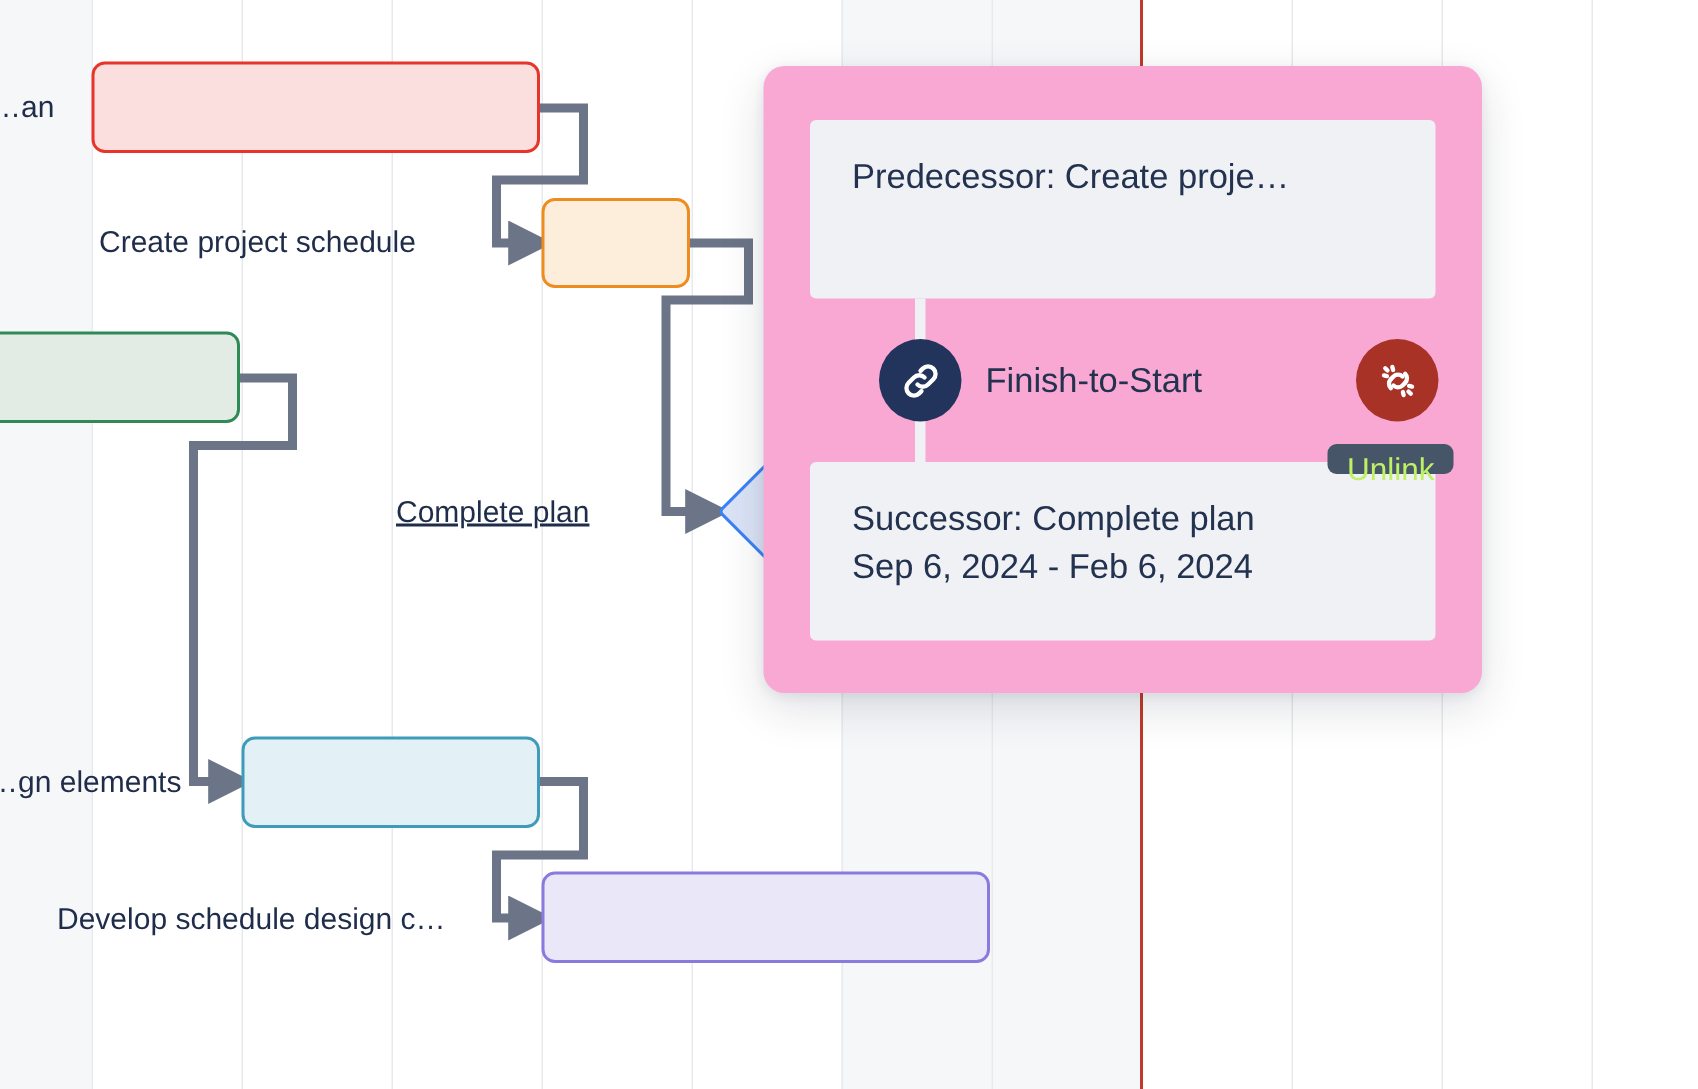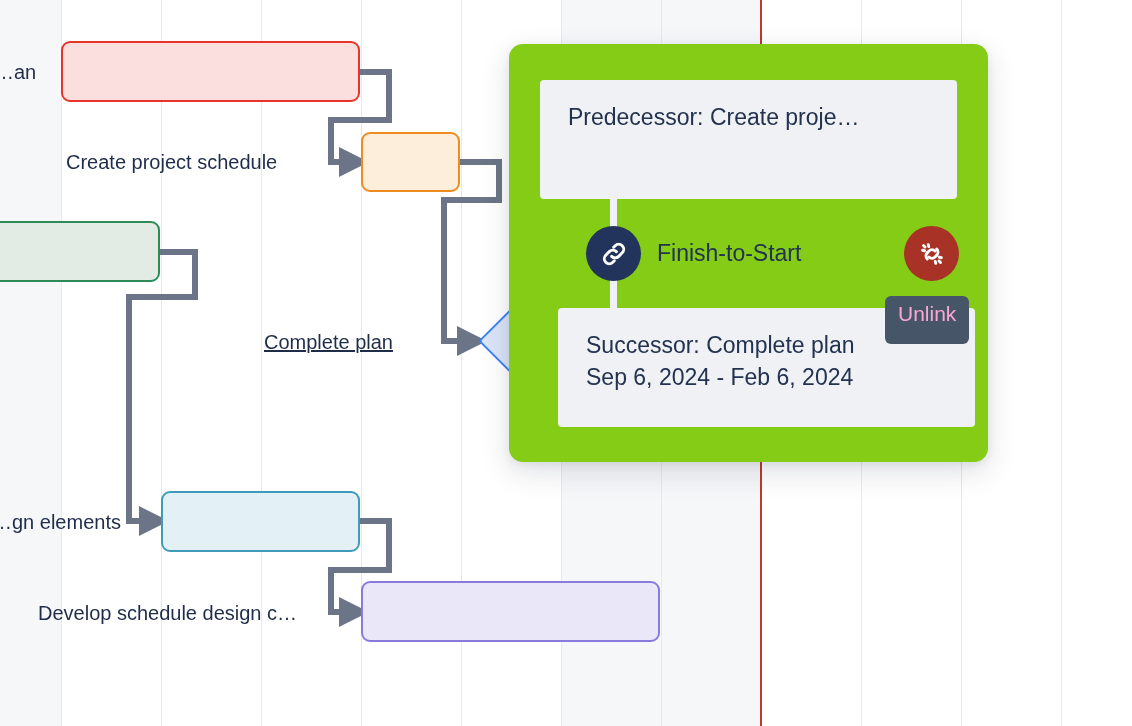--- a/index.html
+++ b/index.html
@@ -73,35 +73,35 @@
     line-height: 1;
   }
 
   
   #dep-card {
     position: absolute;
     left: 509px;
     top: 44px;
     width: 479px;
     height: 418px;
-    background: #84cc16;
+    background: #f9a8d4;
     border-radius: 14px;
     box-shadow: 0 10px 30px rgba(25,35,60,0.14), 0 2px 8px rgba(25,35,60,0.08);
     overflow: visible;
   }
   .dep-panel {
     position: absolute;
     left: 31px;
     width: 417px;
     background: #eff1f4;
     border-radius: 4px;
     padding: 22px 28px;
   }
   #panel-pred { top: 36px; height: 119px; }
-  #panel-succ { top: 264px; height: 119px; margin-left: 18px; }
+  #panel-succ { top: 264px; height: 119px; }
   .dep-panel .line {
     font-size: 23px;
     color: #22324f;
     line-height: 1.38;
     white-space: nowrap;
     overflow: hidden;
   }
   #dep-middle {
     position: absolute;
     left: 0;
@@ -147,25 +147,25 @@
     background: #a93226;
     display: flex;
     align-items: center;
     justify-content: center;
     cursor: pointer;
   }
   #unlink-tooltip {
     position: absolute;
     left: 885px;
     top: 296px;
-    height: 48px;
+    height: 20px;
     padding: 0 13px;
     background: #475569;
     border-radius: 6px;
-    color: #f9a8d4;
+    color: #bef264;
     font-size: 21px;
     line-height: 36px;
     white-space: nowrap;
     z-index: 40;
   }
 </style>
 </head>
 <body>
 
 <div id="stage">

